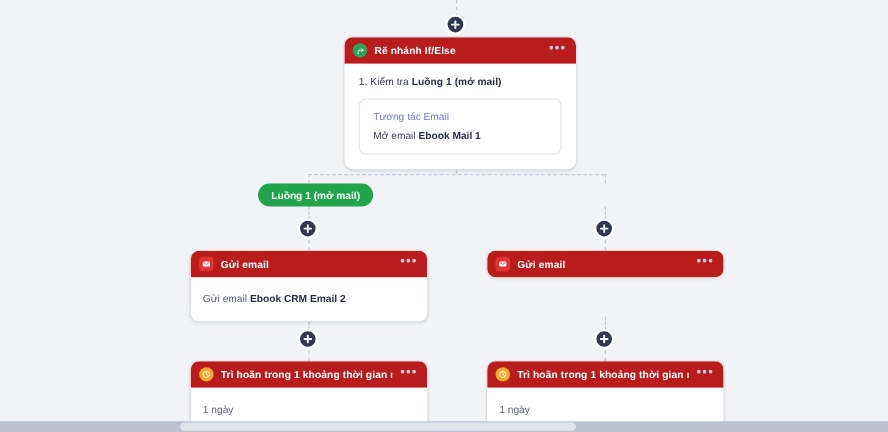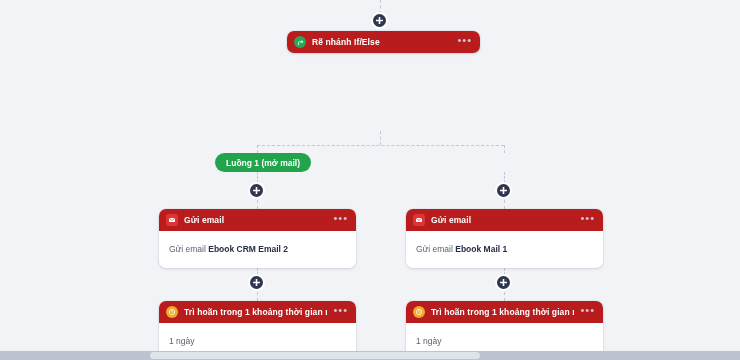--- a/index.html
+++ b/index.html
@@ -228,20 +228,31 @@
   <div class="card" style="left:287px; top:31px; width:193px;">
     <div class="card-head">
       <span class="node-icon green">
         <svg width="7" height="7" viewBox="0 0 10 10" aria-hidden="true">
           <path d="M2 8.5V5.5a1.5 1.5 0 0 1 1.5-1.5H8M8 4 6.3 2.3M8 4 6.3 5.7" stroke="#ffffff" stroke-width="1.1" fill="none" stroke-linecap="round" stroke-linejoin="round"></path>
         </svg>
       </span>
       <span class="title">Rẽ nhánh If/Else</span>
       <span class="dots">•••</span>
     </div>
+    <div class="card-body">
+      <div class="cond-line">
+        <span>1. Kiểm tra </span><b>Luồng 1 (mở mail)</b>
+      </div>
+      <div class="cond-box">
+        <div class="sub">Tương tác Email</div>
+        <div class="val">
+          <span>Mở email </span><b>Ebook Mail 1</b>
+        </div>
+      </div>
+    </div>
   </div>
 
   <div class="pill green" style="left:215px; top:153px;">
     <span>Luồng 1 (mở mail)</span>
   </div>
 
   <div class="card" style="left:159px; top:209px; width:197px;">
     <div class="card-head">
       <span class="node-icon red">
         <svg width="8" height="8" viewBox="0 0 12 12" aria-hidden="true">
@@ -261,23 +272,20 @@
     <div class="card-head">
       <span class="node-icon red">
         <svg width="8" height="8" viewBox="0 0 12 12" aria-hidden="true">
           <rect x="1.5" y="3" width="9" height="6" rx="1" fill="#ffffff"></rect>
           <path d="M1.8 3.6 6 6.6l4.2-3" stroke="#e03434" stroke-width="1" fill="none" stroke-linecap="round" stroke-linejoin="round"></path>
         </svg>
       </span>
       <span class="title">Gửi email</span>
       <span class="dots">•••</span>
     </div>
-    <div class="body-center">
-      <span>Gửi email </span><b>Ebook Mail 1</b>
-    </div>
   </div>
 
   <div class="card" style="left:159px; top:301px; width:197px;">
     <div class="card-head">
       <span class="node-icon orange">
         <svg width="8" height="8" viewBox="0 0 12 12" aria-hidden="true">
           <circle cx="6" cy="6" r="4" fill="none" stroke="#ffffff" stroke-width="1.1"></circle>
           <path d="M6 3.6V6l1.7 1.1" stroke="#ffffff" stroke-width="1.1" fill="none" stroke-linecap="round" stroke-linejoin="round"></path>
         </svg>
       </span>

